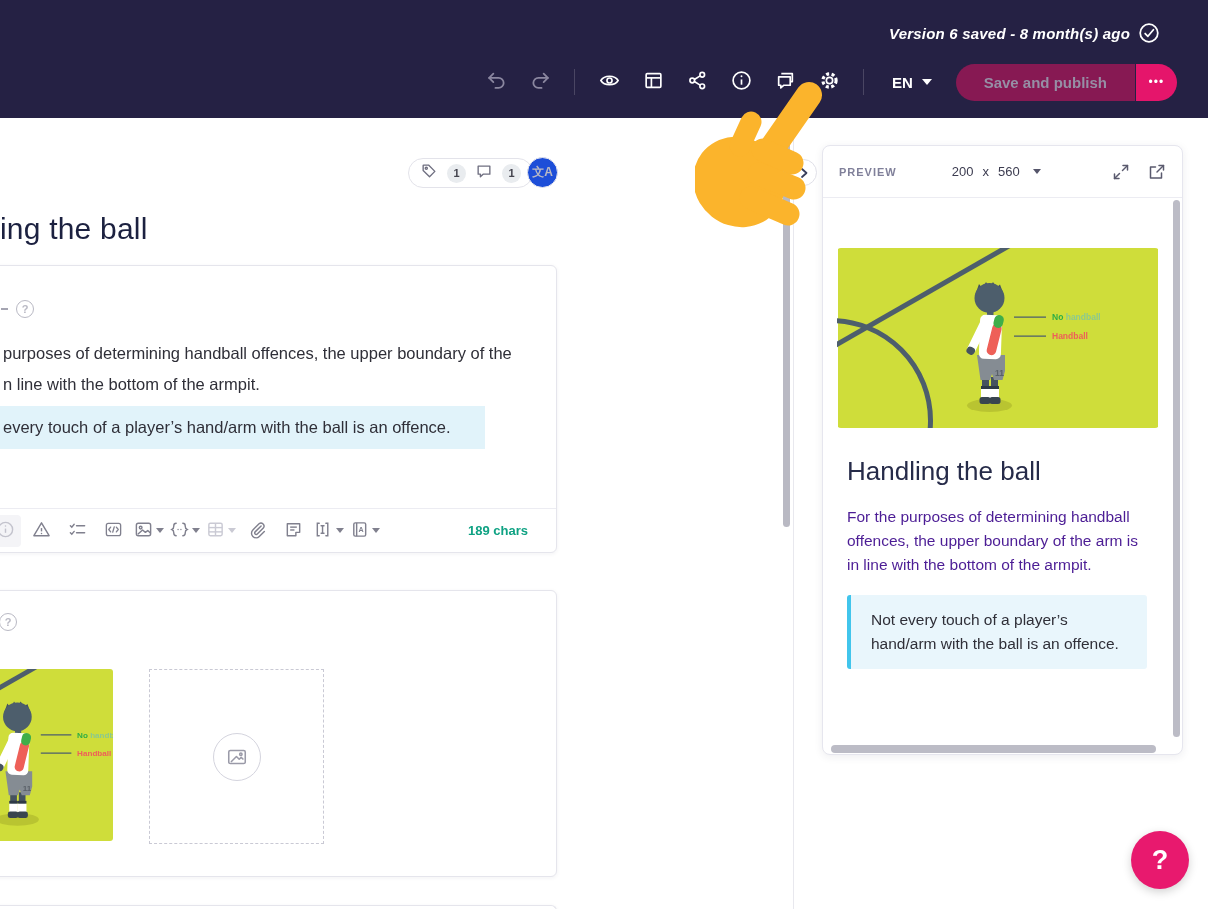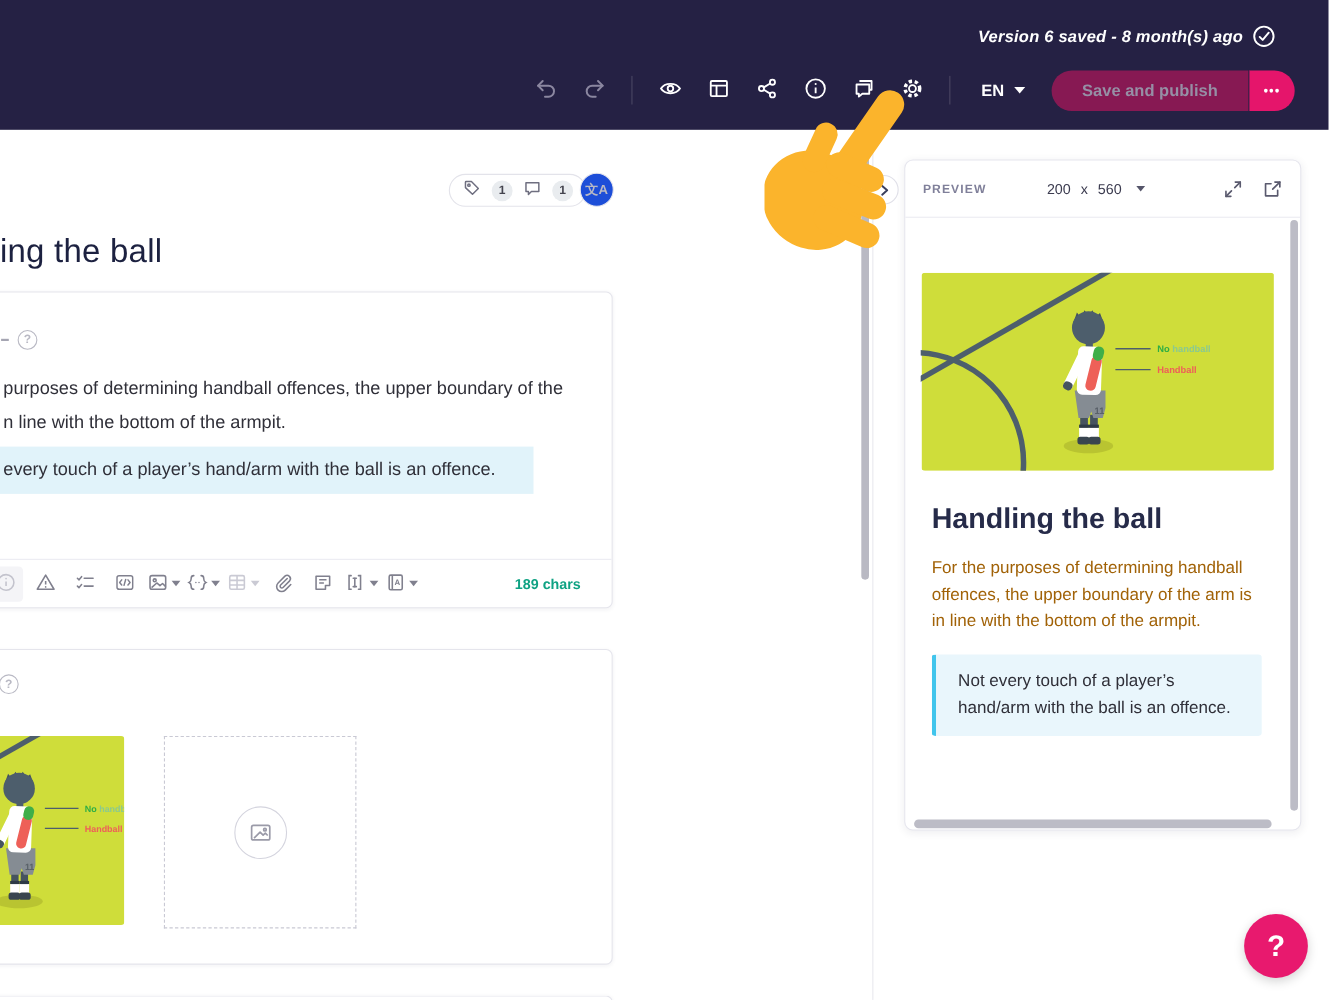--- a/index.html
+++ b/index.html
@@ -65,22 +65,22 @@
   
   .preview-panel { position:absolute; left:822px; top:145px; width:361px; height:610px; background:#fff; border:1px solid #e6e6ee; border-radius:8px; box-shadow:0 2px 8px rgba(40,40,70,.08); }
   .preview-header { position:absolute; left:0; right:0; top:0; height:52px; border-bottom:1px solid #ececf2; display:flex; align-items:center; padding:0 16px; }
   .preview-label { font-size:11px; font-weight:bold; letter-spacing:1px; color:#80809a; }
   .viewport-size { display:flex; align-items:center; gap:9px; margin-left:55px; font-size:13px; color:#3c3c50; cursor:pointer; }
   .caret-d { width:0; height:0; border-left:4px solid transparent; border-right:4px solid transparent; border-top:5px solid #55556a; margin-left:4px; }
   .ph-actions { margin-left:auto; display:flex; gap:18px; color:#5a5a6e; }
   .ph-actions svg { width:18px; height:18px; cursor:pointer; }
   .preview-body { position:absolute; left:0; top:52px; width:100%; height:558px; padding:50px 24px 0; overflow:hidden; }
   .pv-illo { display:block; margin-left:-10px; border-radius:4px; }
-  .pv-title { margin-top:28px; font-size:26px; font-weight:700; color:#262b49; }
-  .pv-para { margin-top:18px; width:302px; font-size:15.5px; line-height:24px; color:#a16207; }
+  .pv-title { margin-top:28px; font-size:26px; font-weight:400; color:#262b49; }
+  .pv-para { margin-top:18px; width:302px; font-size:15.5px; line-height:24px; color:#4c1d95; }
   .pv-callout { margin-top:18px; width:300px; background:#e9f6fc; border-left:4px solid #41c5ec; border-radius:3px; padding:13px 20px; font-size:15.5px; line-height:24px; color:#2f2f38; }
   .pv-vscroll { position:absolute; left:350px; top:54px; width:7px; height:537px; background:#bcbcc6; border-radius:4px; }
   .pv-hscroll { position:absolute; left:8px; top:599px; width:325px; height:8px; background:#bcbcc6; border-radius:4px; }
 
   
   .hand-pointer { position:absolute; left:695px; top:78px; z-index:50; pointer-events:none; }
   .help-fab { position:absolute; left:1131px; top:831px; width:58px; height:58px; border-radius:50%; background:#e8196e; border:none; color:#fff; font-size:27px; font-weight:bold; cursor:pointer; box-shadow:0 3px 10px rgba(0,0,0,.18); font-family:"Liberation Sans",sans-serif; }
   .hidden-defs { position:absolute; width:0; height:0; overflow:hidden; }
   .illo-label { font-family:"Liberation Sans",sans-serif; font-weight:bold; font-size:17px; }
 </style>

